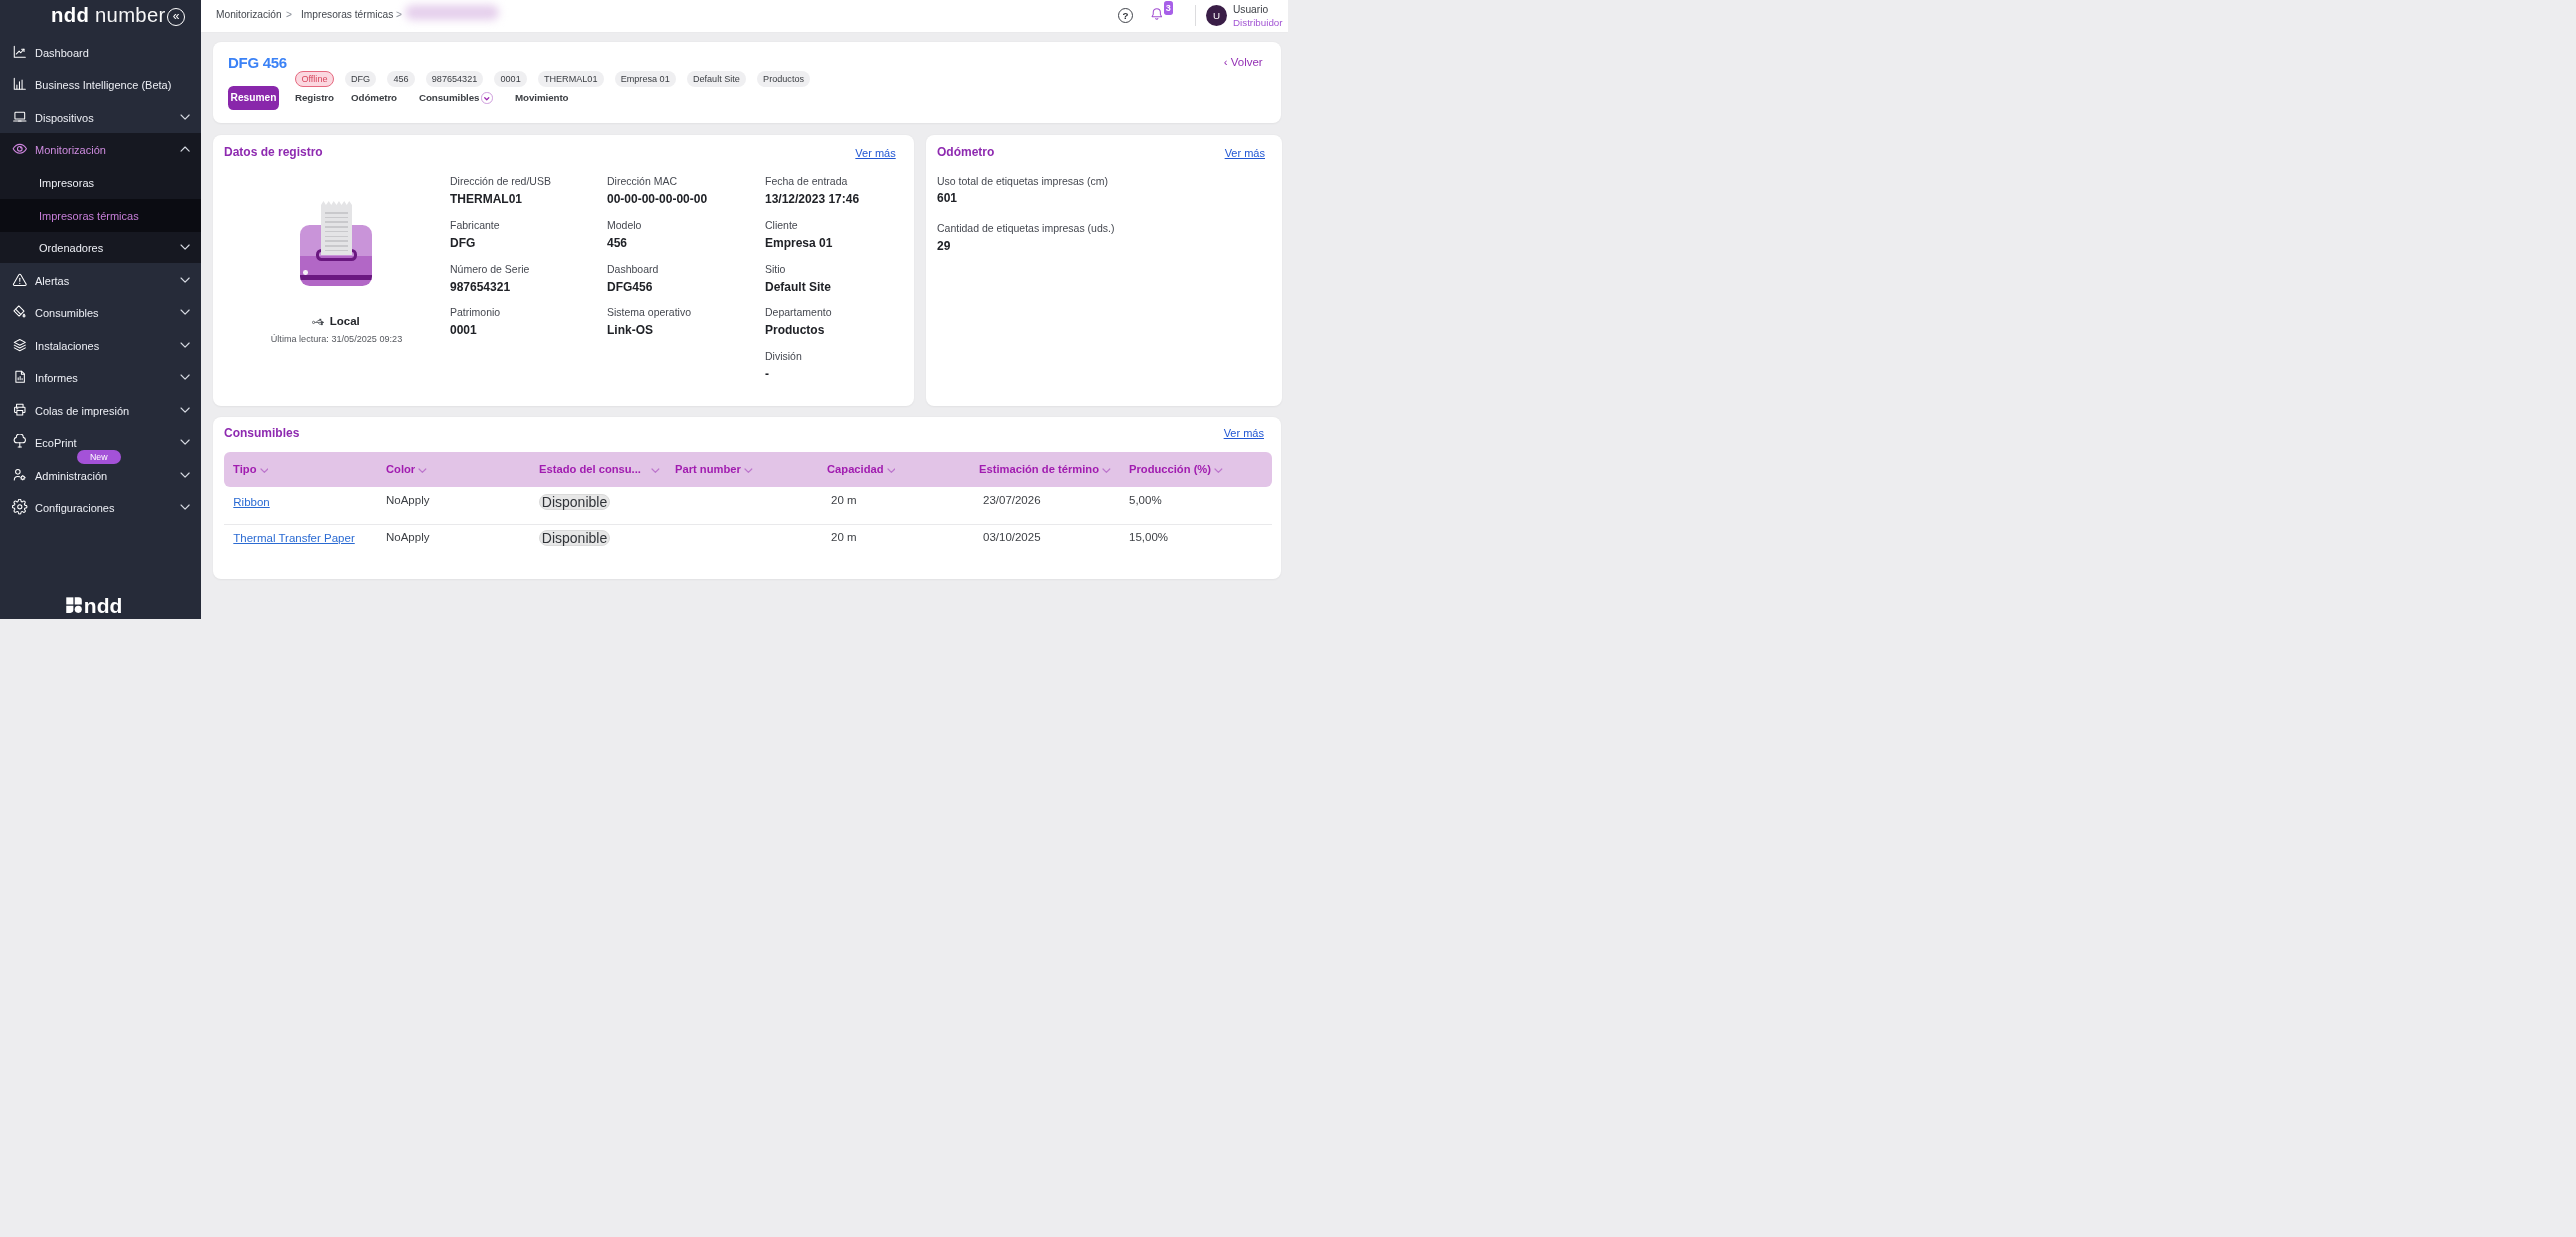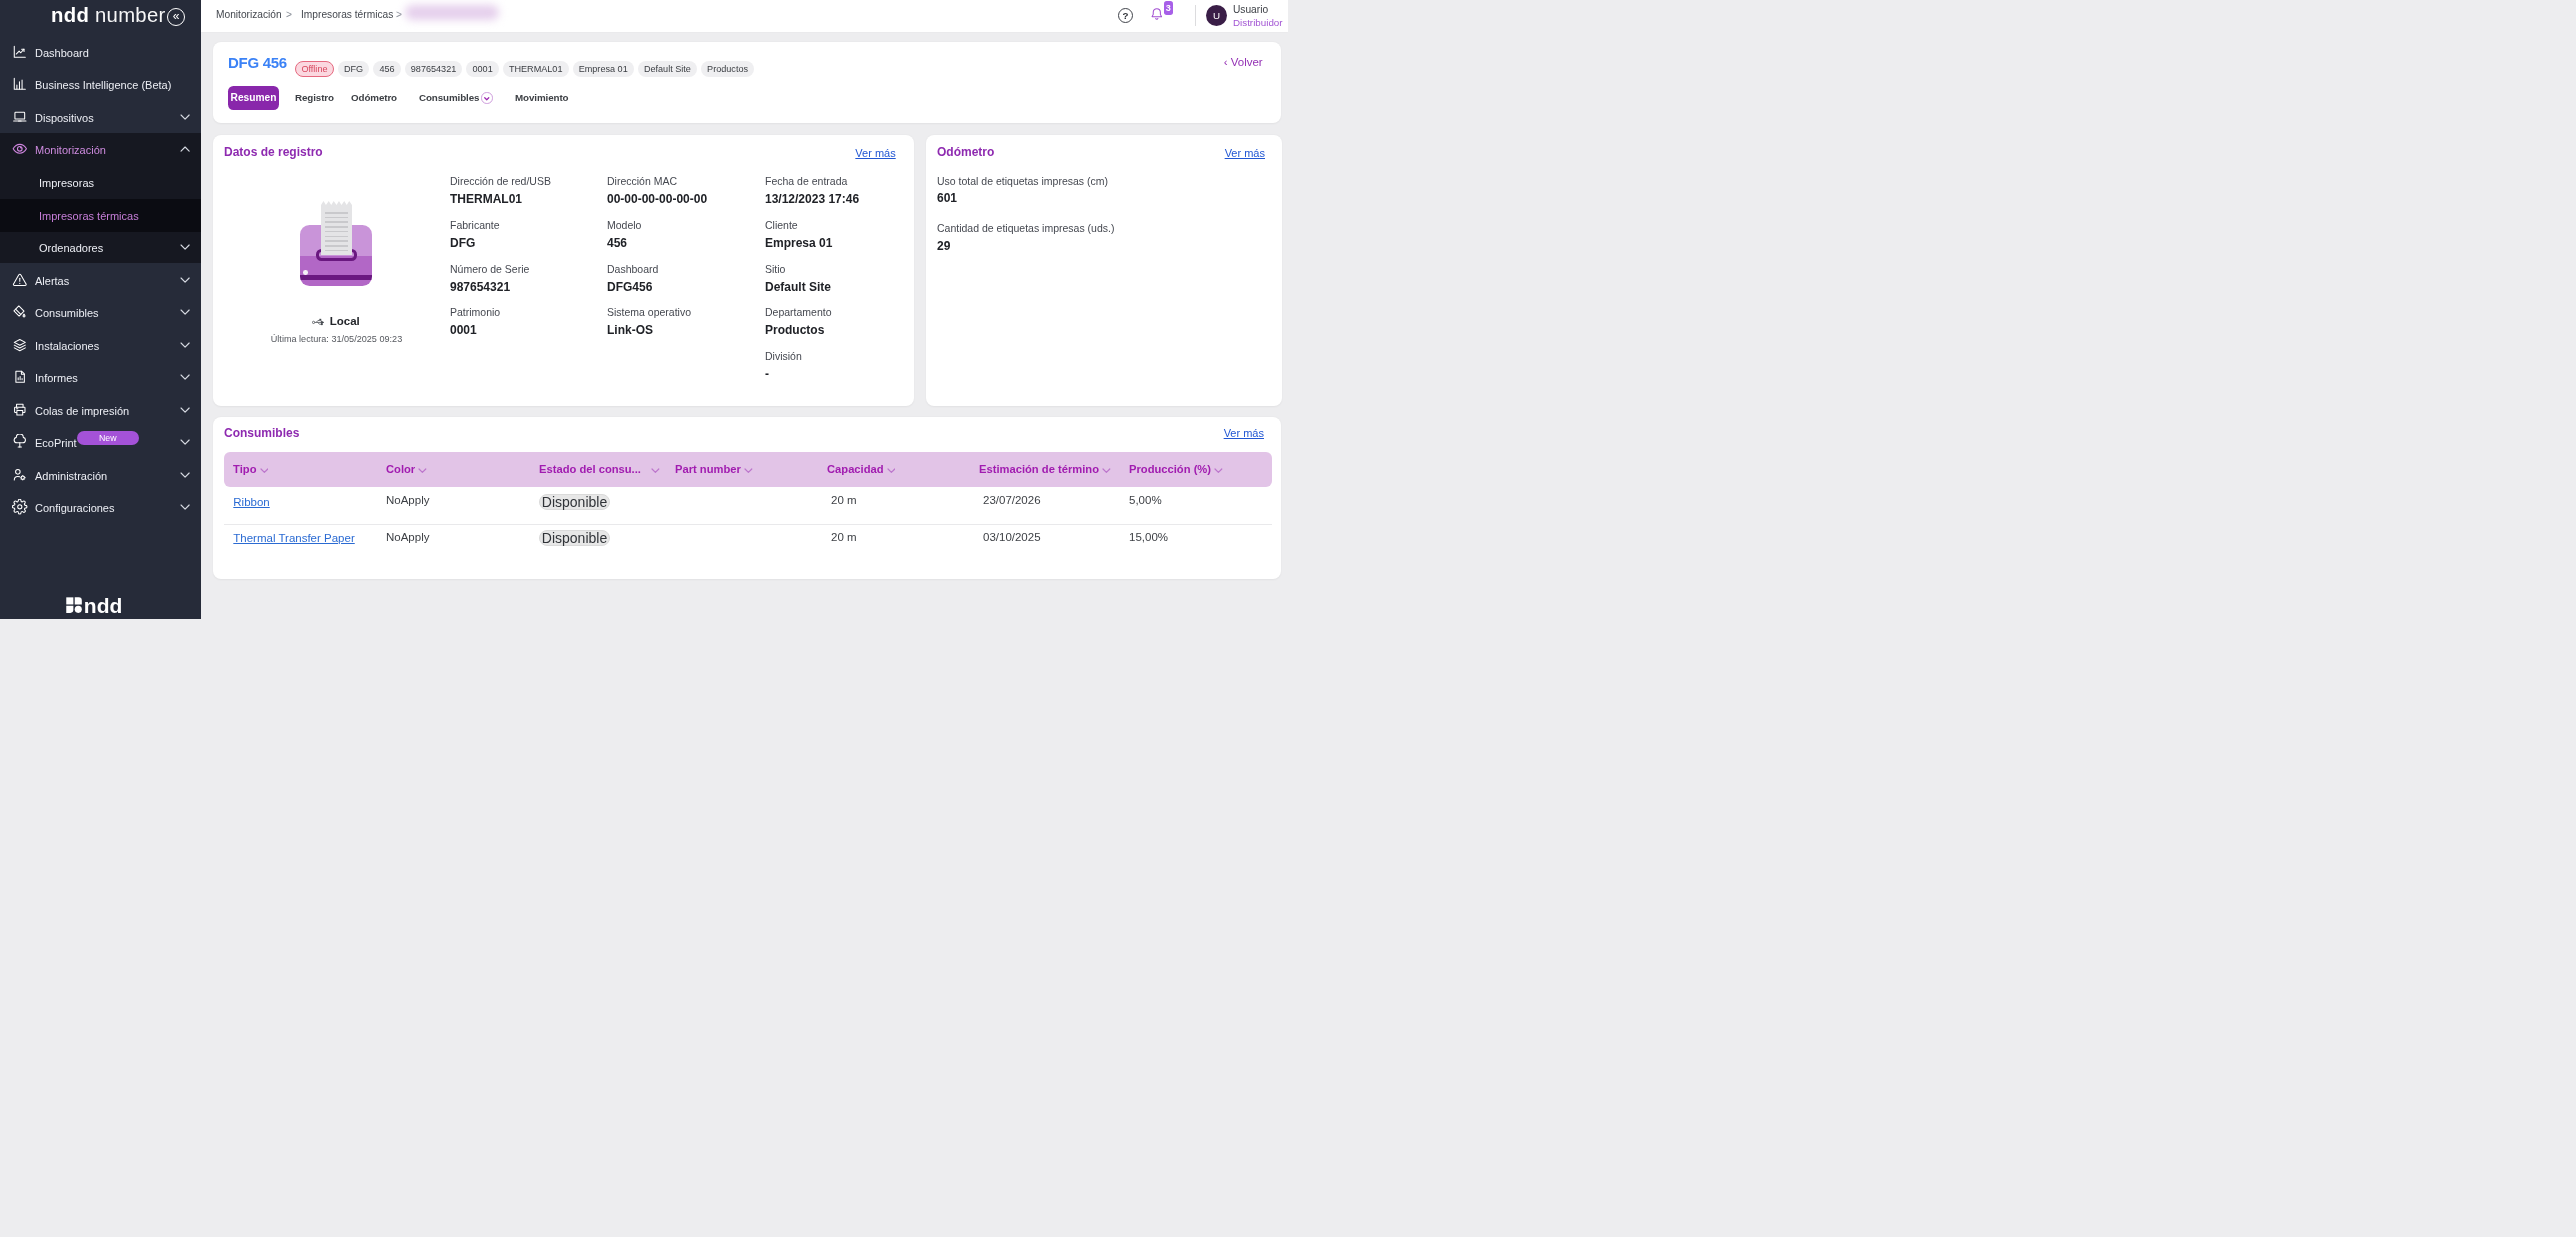--- a/index.html
+++ b/index.html
@@ -13,21 +13,21 @@
 .brand span{font-weight:400;opacity:.96}
 .collapse{position:absolute;left:167px;top:8.1px;width:18.3px;height:18.3px;border:1px solid #fff;border-radius:50%;color:#fff;text-align:center;line-height:15.6px;font-size:12.2px}
 .grp{position:absolute;left:0;width:201px;background:#161821}
 .sel{position:absolute;left:0;width:201px;background:#0b0c12}
 .it{position:absolute;left:0;width:201px;height:33px}
 .it svg{position:absolute;left:12.2px;top:8.1px;width:15.6px;height:15.6px}
 .it svg.chev{left:auto;right:11px;top:13.2px;width:10.2px;height:6.1px}
 .lab{position:absolute;left:35px;top:50%;transform:translateY(-50%);font-size:11px;color:#edeff5;white-space:nowrap}
 .sub .lab{left:39px}
 .chev{position:absolute;right:11px;top:13px}
-.newb{position:absolute;left:77px;top:5px;height:14.2px;line-height:14.2px;padding:0 22px;background:#a452d8;color:#fff;font-size:8.8px;border-radius:7.1px}
+.newb{position:absolute;left:77px;top:24px;height:14.2px;line-height:14.2px;padding:0 13px;background:#a452d8;color:#fff;font-size:8.8px;border-radius:7.1px}
 .blogo{position:absolute;left:66px;top:596px;width:102px;height:20.3px}
 
 #tb{position:absolute;left:201px;top:0;width:1087px;height:32px;background:#fff;z-index:4;box-shadow:0 0.7px 1.4px rgba(0,0,0,.05)}
 .bc{position:absolute;top:9.1px;font-size:10.2px;color:#44484f;white-space:nowrap}
 .bsep{color:#878d96}
 .blur{position:absolute;left:204px;top:4.7px;width:94px;height:15.6px;background:#e5cfec;border-radius:7.5px;filter:blur(4.1px)}
 .help{position:absolute;left:917px;top:8.1px;width:15px;height:15px;border:1.1px solid #40434a;border-radius:50%;color:#33363c;font-size:9.8px;font-weight:700;text-align:center;line-height:13px}
 .belln{position:absolute;left:949px;top:6.1px}
 .badge{position:absolute;left:963px;top:1px;width:8.5px;height:14.2px;background:#a75fe8;border-radius:2.7px;color:#fff;font-size:9.1px;font-weight:700;text-align:center;line-height:14.2px}
 .tdiv{position:absolute;left:994px;top:5.4px;width:0.7px;height:21px;background:#dcdcde}
@@ -37,21 +37,21 @@
 
 .card{position:absolute;background:#fff;border-radius:8.1px;box-shadow:0 0.7px 2px rgba(0,0,0,.05)}
 #c1{left:213px;top:42px;width:1068px;height:81px}
 #c2{left:213px;top:135px;width:701px;height:271px}
 #c3{left:926px;top:135px;width:356px;height:271px}
 #c4{left:213px;top:417px;width:1068px;height:162px}
 .ctitle{position:absolute;left:11px;font-size:12px;font-weight:700;color:#8e2ab0}
 .vermas{position:absolute;font-size:11px;color:#2156d3;text-decoration:underline}
 
 .h1t{position:absolute;left:15px;top:12.2px;font-size:15px;font-weight:700;color:#3b82f6;letter-spacing:-0.3px}
-.tagrow{position:absolute;left:82px;top:19px;display:flex;gap:4px}
+.tagrow{position:absolute;left:82px;top:29px;display:flex;gap:11px}
 .tag{height:16.3px;line-height:16.3px;padding:0 6.1px;background:#efeff1;border-radius:8.1px;font-size:9.1px;color:#3a3d42;white-space:nowrap}
 .toff{background:#fbd8e0;border:1px solid #e5697f;color:#d7485f;line-height:14.2px;padding:0 5.4px}
 .volver{position:absolute;right:18.3px;top:14.2px;font-size:11.5px;color:#9431b5}
 .tabrow{position:absolute;left:15px;top:44px;height:24.4px}
 .tab{position:absolute;top:0;height:24.4px;line-height:24.4px;font-size:9.8px;font-weight:700;color:#3d4045;letter-spacing:-0.1px;white-space:nowrap}
 .tabact{position:absolute;left:0;top:0;height:24.4px;line-height:24.4px;background:#8927ab;color:#fff;border-radius:5.4px;width:51px;text-align:center;font-size:10.2px;font-weight:700}
 .ccirc{position:absolute;top:6.4px;width:11.5px;height:11.5px;border:1px solid #cf9edd;border-radius:50%}
 
 .flab{position:absolute;font-size:10.5px;color:#454850;white-space:nowrap}
 .fval{position:absolute;font-size:12px;font-weight:700;color:#202227;white-space:nowrap}

